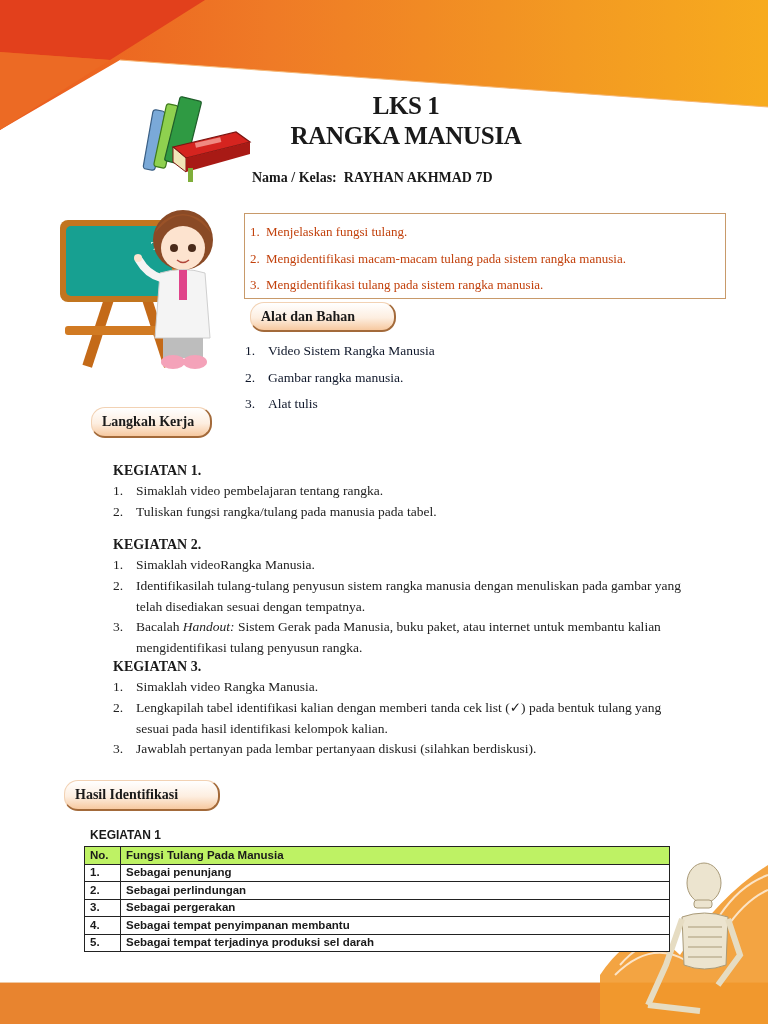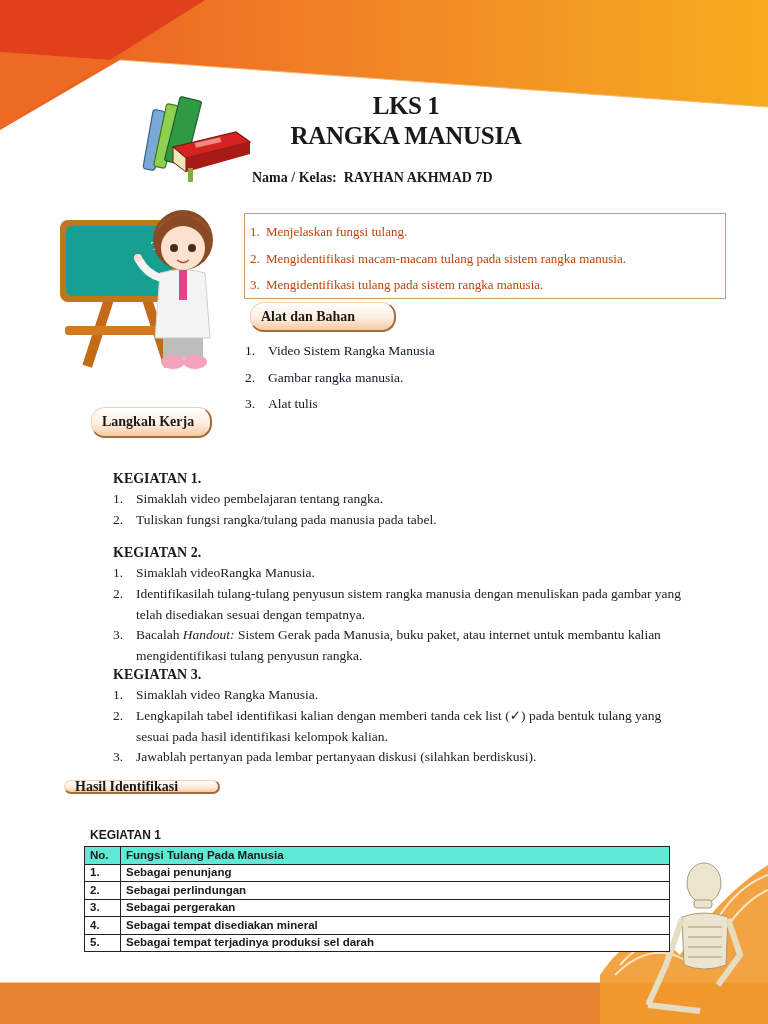--- a/index.html
+++ b/index.html
@@ -39,50 +39,50 @@
     border-top: 1px solid #f2d2b4;
     border-left: 1px solid #f2d2b4;
     border-right: 2px solid #a36a3a;
     border-bottom: 2px solid #a36a3a;
     font-weight: bold; font-size: 14px;
     padding-left: 10px;
     display: flex; align-items: center; border-radius: 14px;
   }
   .lb-alat { left: 250px; top: 302px; width: 146px; height: 30px; }
   .lb-langkah { left: 72px; top: 407px; width: 121px; height: 31px; margin-left: 19px; }
-  .lb-hasil { left: 64px; top: 780px; width: 156px; height: 14px; text-align: center; }
+  .lb-hasil { left: 64px; top: 780px; width: 156px; height: 31px; text-align: center; }
 
   
   .alat-list { left: 245px; top: 338px; }
   .alat-item { font-size: 13.5px; line-height: 26.5px; white-space: nowrap; color: #0f172a; }
   .alat-item .num { display: inline-block; width: 23px; }
 
   
   .keg { left: 113px; width: 580px; }
-  .keg-title { font-size: 14px; font-weight: bold; line-height: 21px; margin-top: 8px; }
+  .keg-title { font-size: 14px; font-weight: bold; line-height: 21px; }
   .keg-item { display: flex; font-size: 13.5px; line-height: 20.8px; color: #222; }
   .keg-item .num { flex: 0 0 23px; }
   .keg-item .txt { flex: 1; }
   .keg1 { top: 460px; }
   .keg2 { top: 534px; font-family: Liberation Serif, serif; }
   .keg3 { top: 656px; }
 
   
   .tbl-caption { left: 90px; top: 828px; font-family: "Liberation Sans", sans-serif; font-size: 12px; font-weight: bold; }
   table.fungsi {
     position: absolute; left: 84px; top: 846px; width: 586px;
     border-collapse: collapse;
     font-family: "Liberation Sans", sans-serif; font-size: 11.5px; font-weight: bold;
     background: #fff;
   }
   table.fungsi th, table.fungsi td {
     border: 1.2px solid #222; height: 16.5px; padding: 0 5px; text-align: left;
     line-height: 15px;
   }
-  table.fungsi th { background: #5eead4; }
+  table.fungsi th { background: #bef264; }
   table.fungsi td.no, table.fungsi th.no { width: 25px; }
 
   
   #bottom-band { left: 0; top: 982px; width: 768px; height: 42px; background: #e8842f; border-top: 1px solid #f0c9a3; }
   #skeleton { left: 600px; top: 855px; width: 168px; height: 169px; }
 </style>
 </head>
 <body>
 
 <svg id="banner" class="abs" viewBox="0 0 768 200" preserveAspectRatio="none">
@@ -245,20 +245,20 @@
     <tr>
         <td class="no">2.</td>
         <td>Sebagai perlindungan</td>
       </tr>
     <tr>
         <td class="no">3.</td>
         <td>Sebagai pergerakan</td>
       </tr>
     <tr>
         <td class="no">4.</td>
-        <td>Sebagai tempat disediakan mineral</td>
+        <td>Sebagai tempat penyimpanan membantu</td>
       </tr>
     <tr>
         <td class="no">5.</td>
         <td>Sebagai tempat terjadinya produksi sel darah</td>
       </tr>
   </tbody>
 </table>
 
 </body></html>

